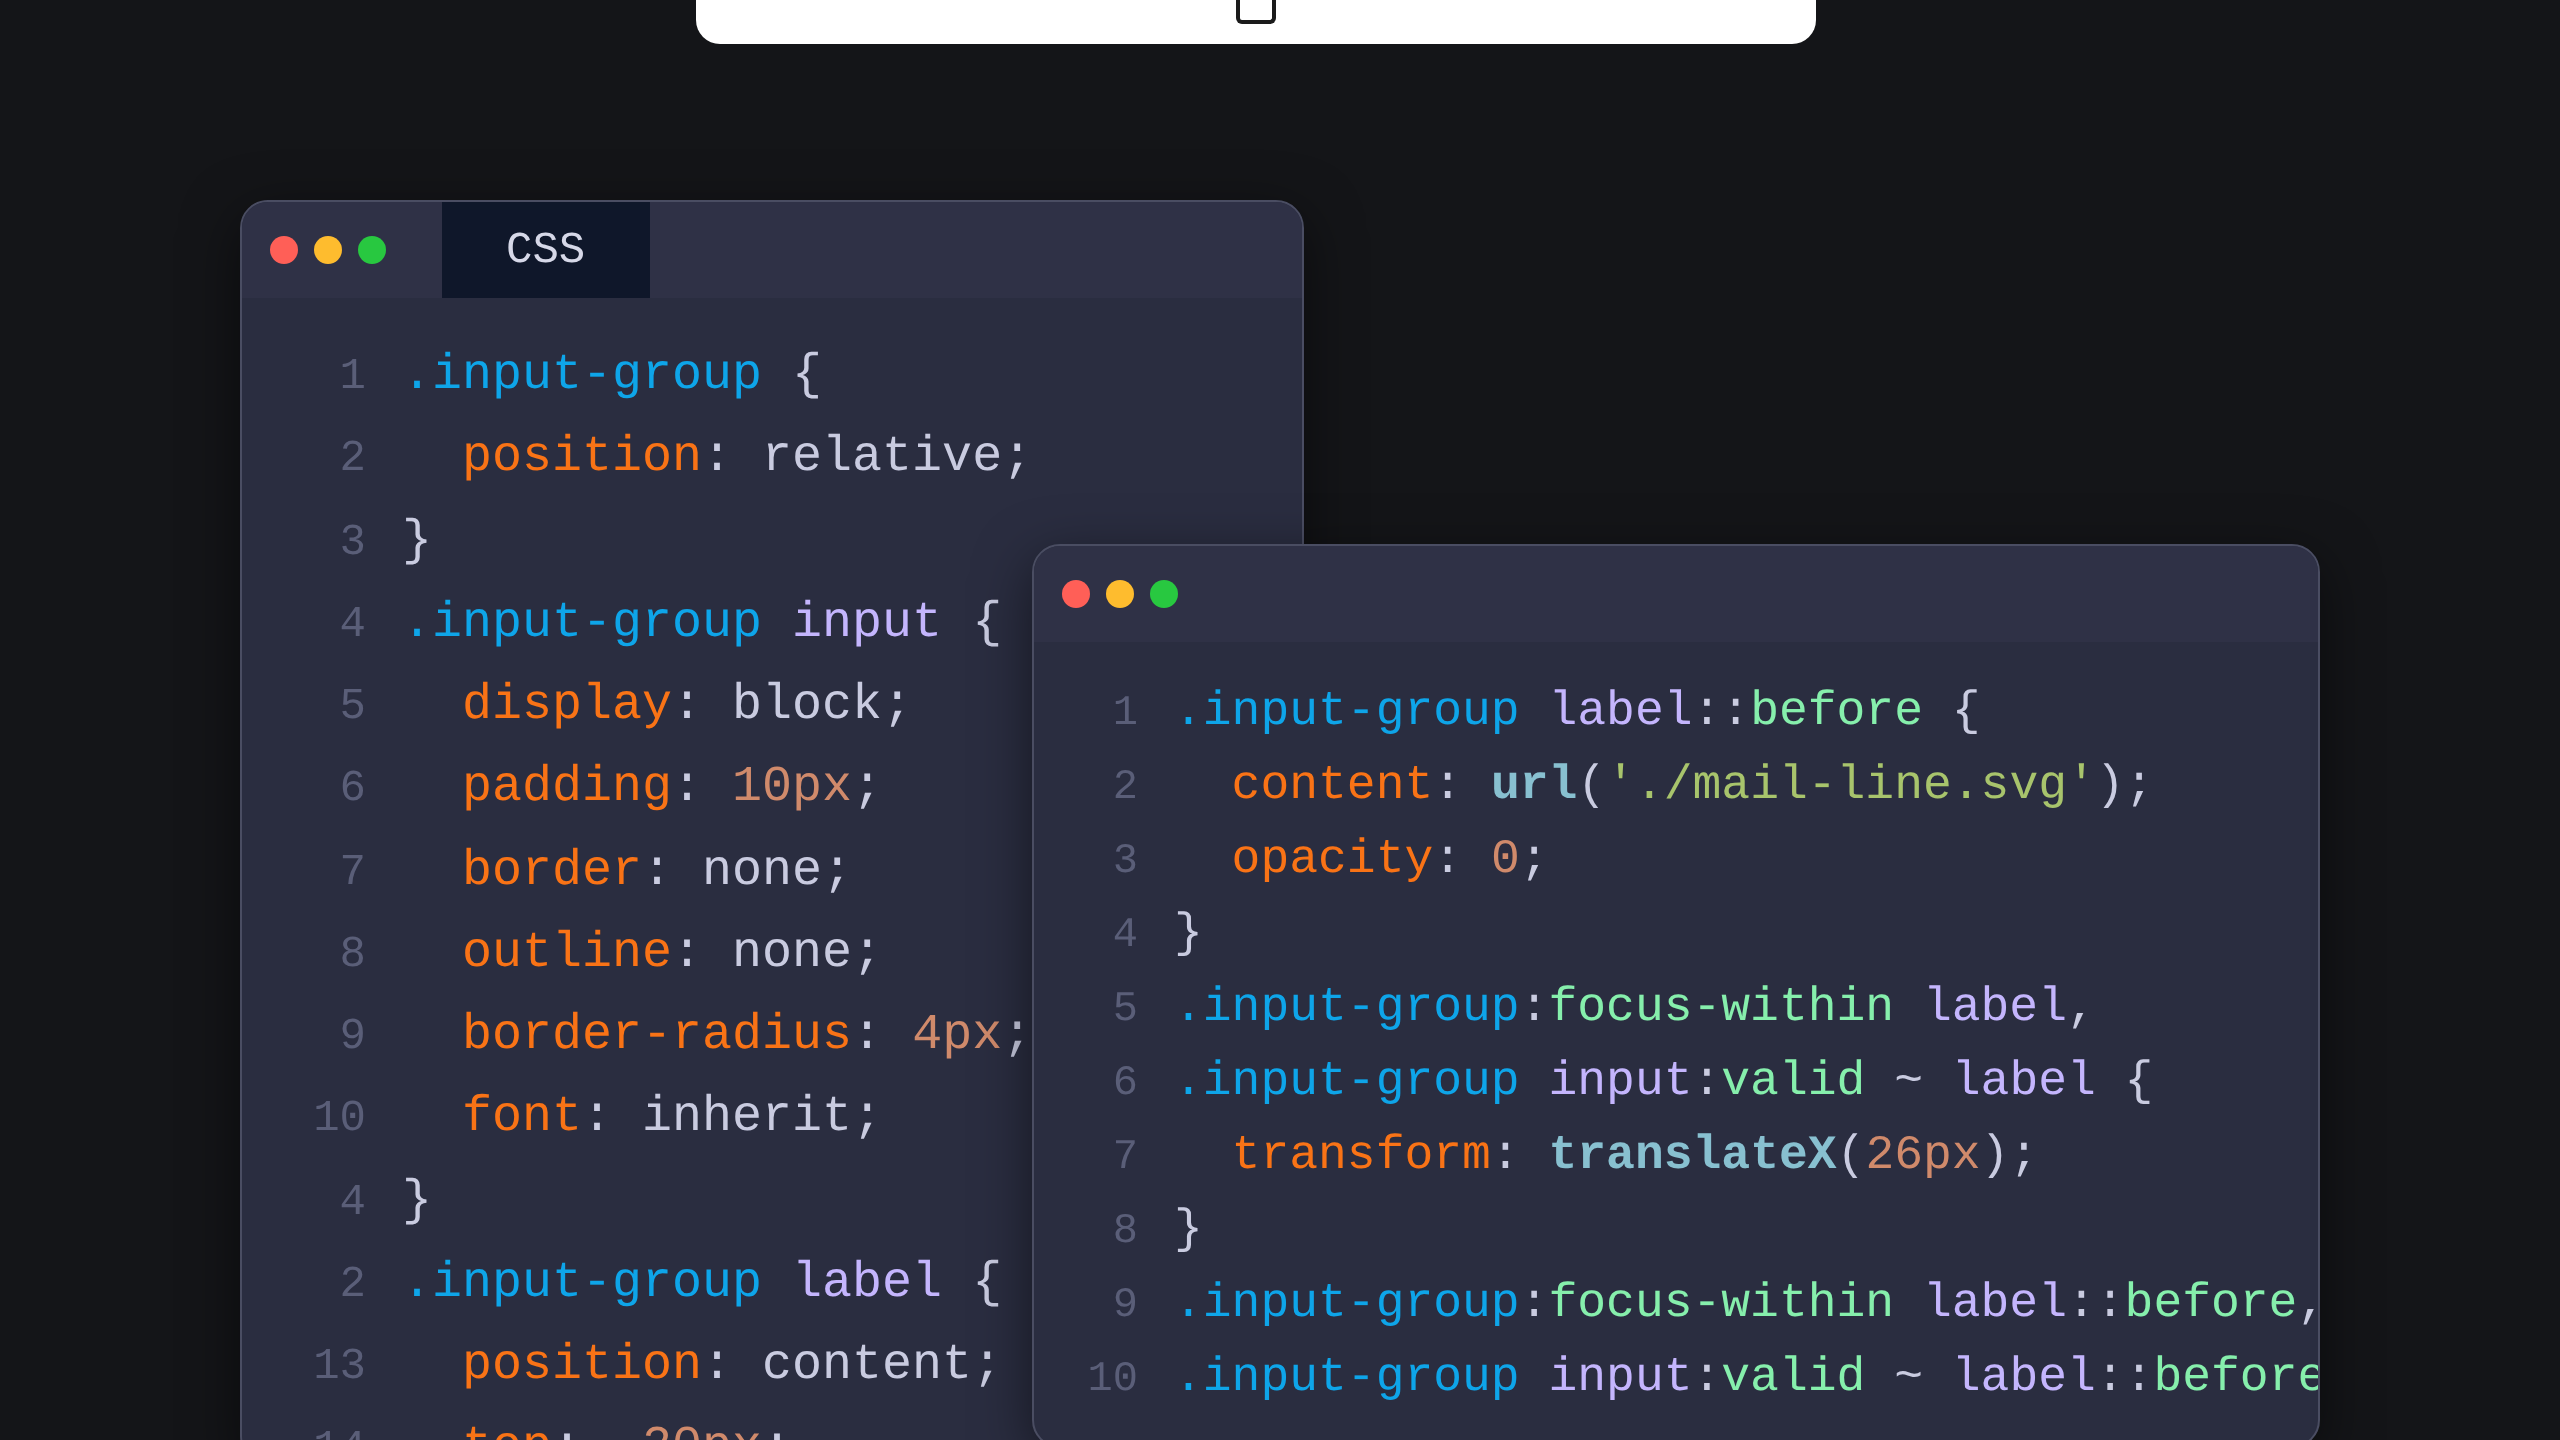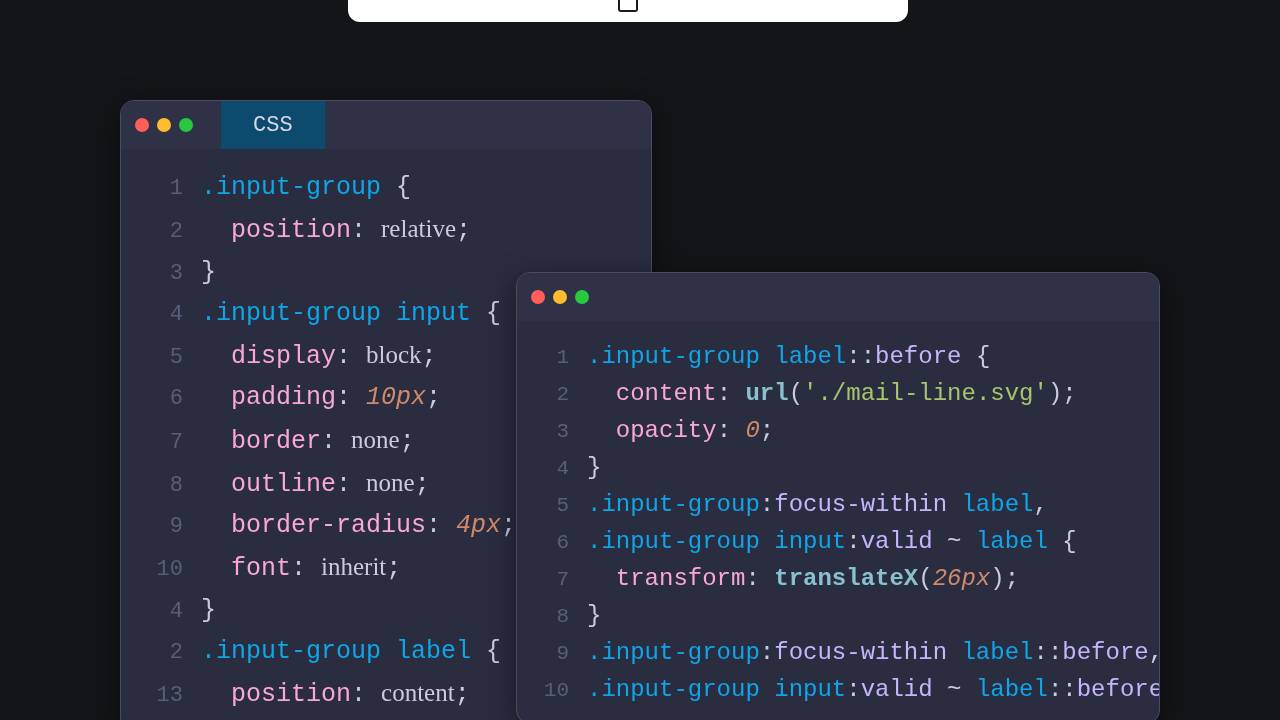--- a/index.html
+++ b/index.html
@@ -58,21 +58,21 @@
   .traffic .dot {
     width: 14px;
     height: 14px;
     border-radius: 50%;
   }
   .dot-red    { background: #ff5f57; }
   .dot-yellow { background: #febc2e; }
   .dot-green  { background: #28c840; }
   .tab {
     margin-left: 28px;
-    background: #0c4a6e;
+    background: #0f172a;
     height: 48px;
     display: flex;
     align-items: center;
     padding: 12px 32px;
     color: #d6d8e8;
     font-size: 22px;
     font-weight: 500;
   }
 
   .code-body {
@@ -89,25 +89,25 @@
   .ln {
     width: 40px;
     text-align: right;
     margin-right: 18px;
     color: #5a5e78;
     font-size: 22px;
     flex-shrink: 0;
   }
   .tok   { color: #c9cbe0; }
   .sel   { color: #0ea5e9; }      
-  .ele   { color: #0ea5e9; }      
-  .pseudo{ color: #c4b5fd; }      
-  .prop  { color: #f9a8d4; text-align: right; }      
-  .val   { color: #c9cbe0; font-family: Liberation Serif, serif; }
-  .num   { color: #d08a6b; font-style: italic; }      
+  .ele   { color: #c4b5fd; }      
+  .pseudo{ color: #86efac; }      
+  .prop  { color: #f97316; text-align: right; }      
+  .val   { color: #c9cbe0; }
+  .num   { color: #d08a6b; }      
   .str   { color: #a8c46c; margin-top: 44px; }      
   .func  { color: #88c0d0; font-weight: bold; }      
   .punct { color: #c9cbe0; }
 
   
   #win1 {
     top: 100px;
     left: 120px;
     width: 532px;
     height: 632px;

